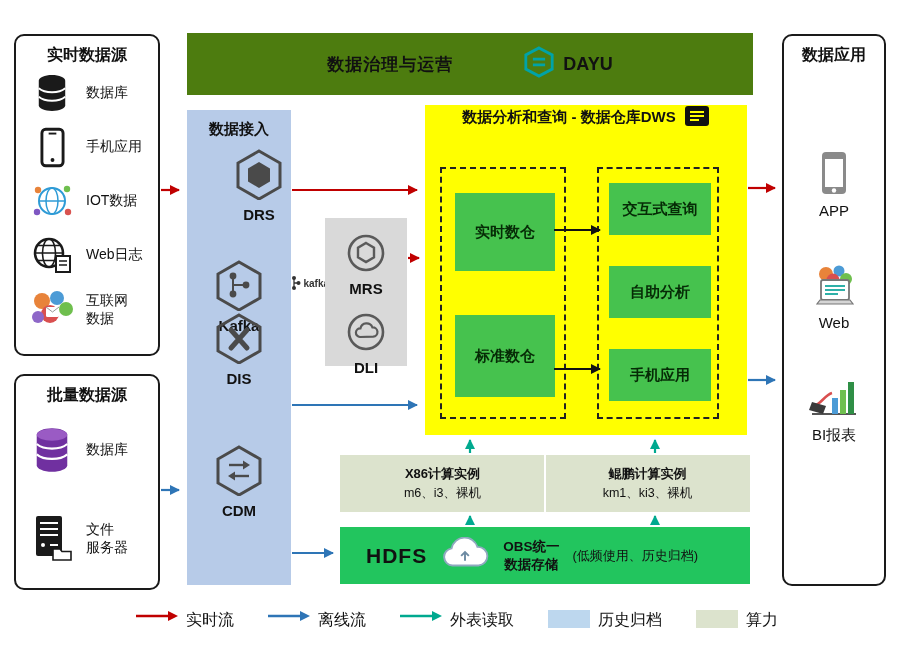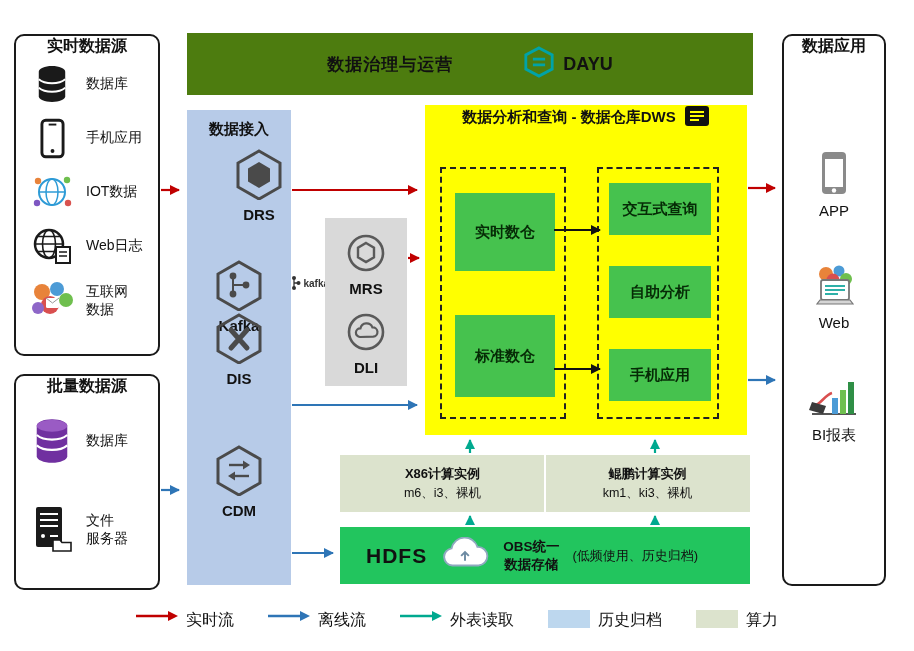--- a/index.html
+++ b/index.html
@@ -1,42 +1,42 @@
 <!DOCTYPE html>
 <html><head>
 <meta charset="utf-8">
 <style>
   * { margin:0; padding:0; box-sizing:border-box; }
   body { background:#fff; }
   .canvas { position:relative; width:914px; height:651px; background:#fff;
             font-family:"Liberation Sans", sans-serif; color:#111; overflow:hidden; }
   .abs { position:absolute; }
   .outline-box { border:2px solid #1a1a1a; border-radius:10px; background:#fff; }
-  .box-title { font-weight:bold; font-size:16px; text-align:center; }
+  .box-title { font-weight:bold; font-size:16px; text-align:center; margin-top:9px; }
   .src-row { display:flex; align-items:center; gap:9px; height:54px; padding-left:11px; }
   .src-row-lg { height:88px; }
   .icon-cell { width:50px; display:flex; justify-content:center; align-items:center; flex:0 0 50px; }
   .src-label { font-size:14px; }
   .preline { white-space:pre-line; line-height:1.3; }
 
   .gov-bar { left:187px; top:33px; width:566px; height:62px; background:#4d7c0f;
              display:flex; align-items:center; justify-content:center; gap:70px; }
   .gov-title { font-weight:bold; font-size:17px; letter-spacing:1px; }
   .brand { display:flex; align-items:center; gap:8px; font-weight:bold; font-size:18px; }
 
   .ingest { left:187px; top:110px; width:104px; height:475px; background:#B7CBE8; }
   .ingest-title { font-weight:bold; font-size:15px; text-align:center; margin-top:10px; }
   .ing-item { position:absolute; left:0; width:100%; display:flex; flex-direction:column;
               align-items:center; }
   .ing-label { font-weight:bold; font-size:15px; margin-top:2px; }
   .kafka-wrap { position:relative; }
   .kafka-mark { position:absolute; right:-38px; top:16px; display:flex; align-items:center;
                 gap:2px; font-size:10px; font-weight:bold; color:#333; }
 
-  .engines { left:325px; top:218px; width:82px; height:168px; background:#D9D9D9; }
+  .engines { left:325px; top:218px; width:82px; height:148px; background:#D9D9D9; }
   .eng-item { display:flex; flex-direction:column; align-items:center; margin-top:15px; }
   .eng-label { font-weight:bold; font-size:15px; margin-top:3px; }
 
   .dws { left:425px; top:105px; width:322px; height:330px; background:#FFFF00; }
   .dws-title { display:flex; align-items:center; justify-content:center; gap:8px;
                font-weight:bold; font-size:15px; }
   .dashed { position:absolute; border:2px dashed #222; }
   .dashed-left { left:15px; top:62px; width:126px; height:252px; }
   .dashed-right { left:172px; top:62px; width:122px; height:252px; }
   .gmod { position:absolute; background:#46C24E; display:flex; align-items:center;

